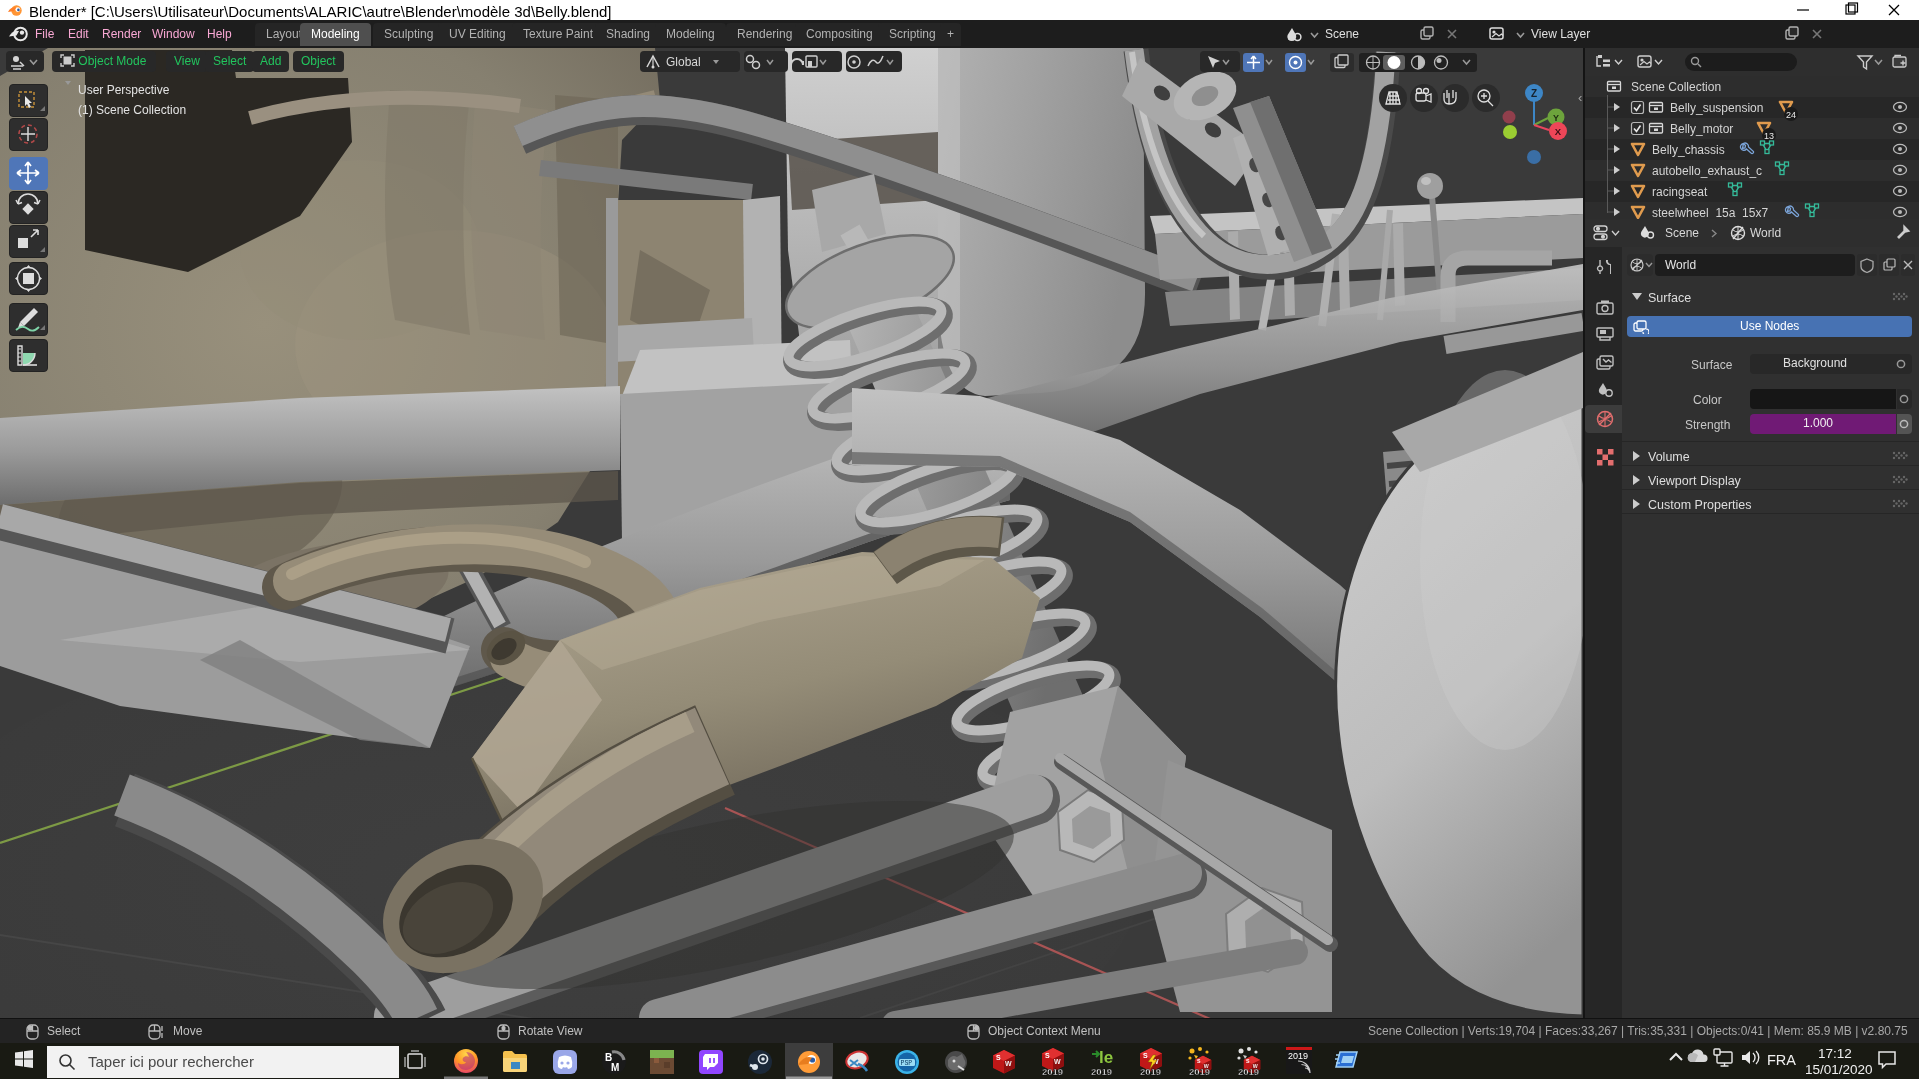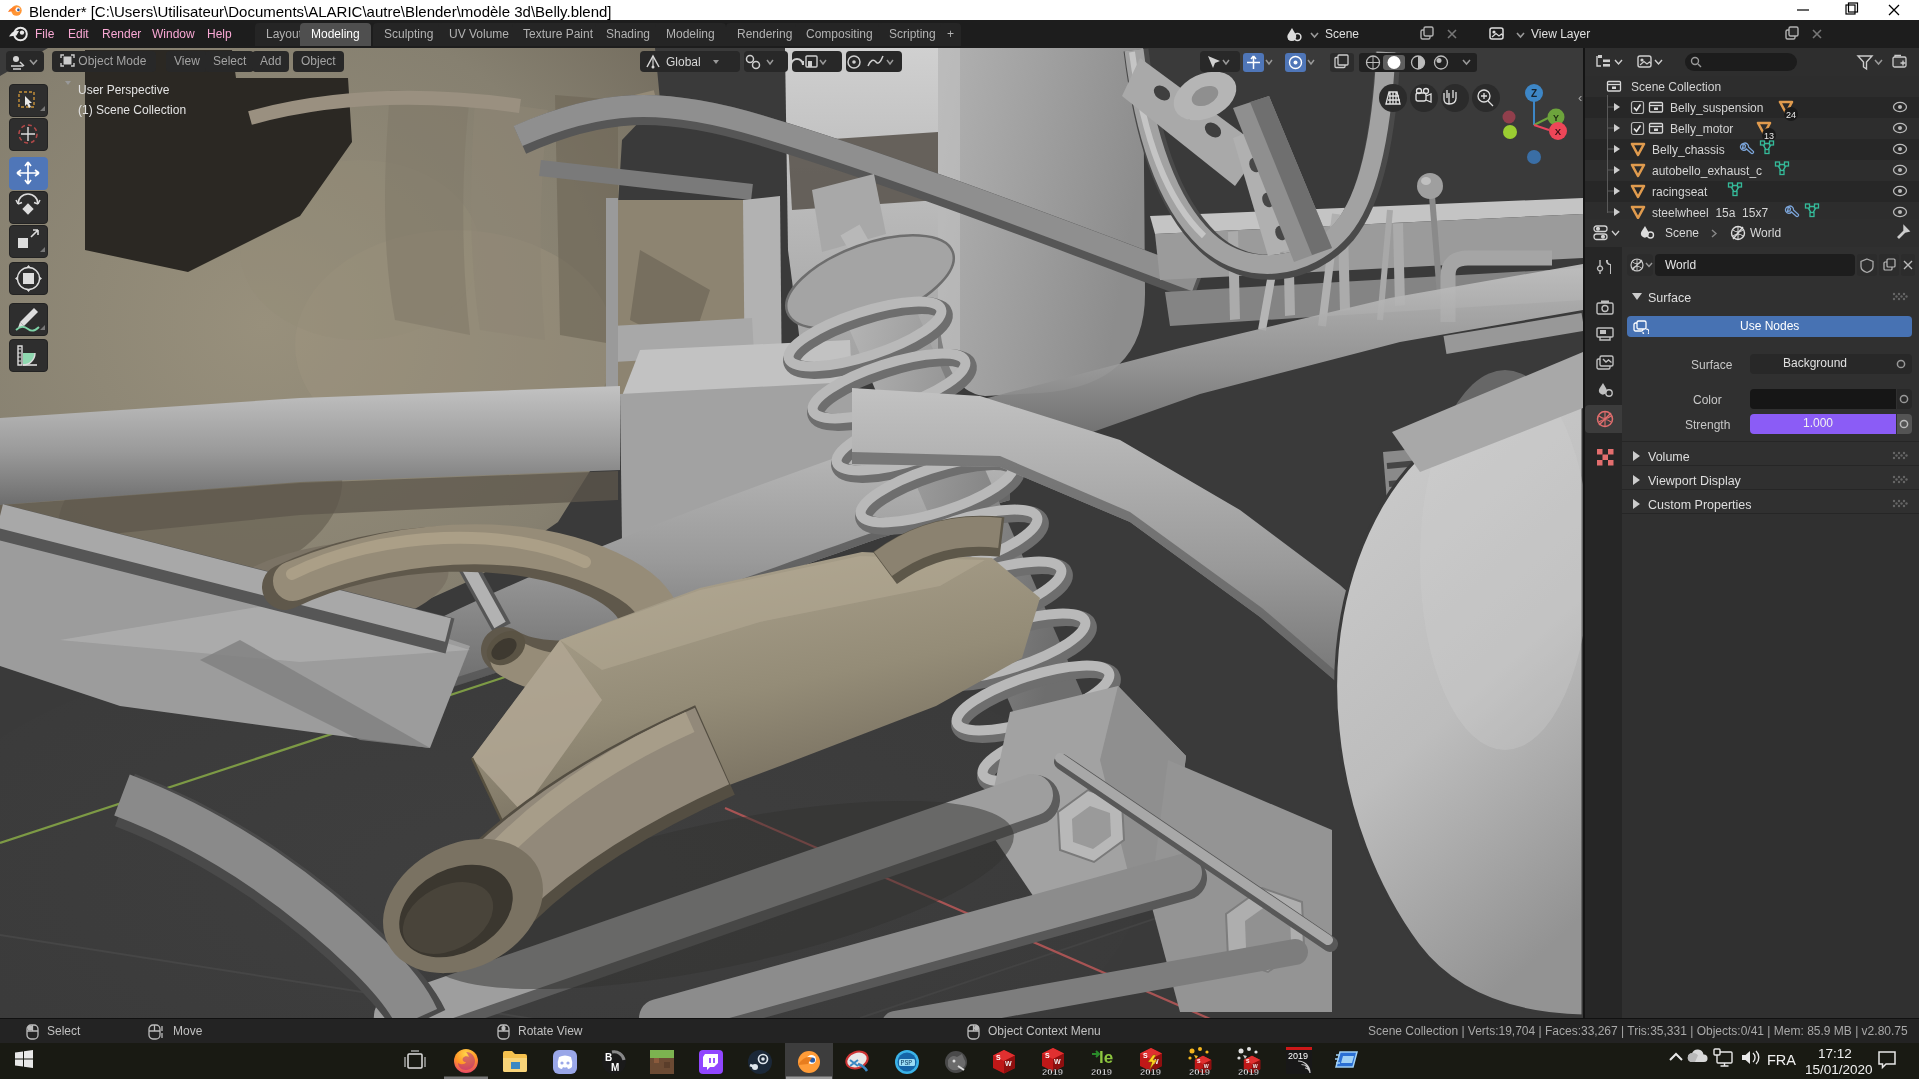--- a/index.html
+++ b/index.html
@@ -5,21 +5,21 @@
 *{margin:0;padding:0;box-sizing:border-box}
 html,body{width:1919px;height:1079px;overflow:hidden;background:#3a3a3a;font-family:"Liberation Sans",sans-serif;-webkit-font-smoothing:antialiased}
 .abs{position:absolute}
 #titlebar{position:absolute;left:0;top:0;width:1919px;height:20px;background:#fff;color:#000;font-size:15px}
 #titlebar .t{position:absolute;left:29px;top:3px}
 #menubar{position:absolute;left:0;top:20px;width:1919px;height:28px;background:#1d1d1d;color:#d9d9d9;font-size:12px}
 .menuitem{position:absolute;top:7px;color:#f9a8d4}
 .tab{position:absolute;top:3px;height:23px;line-height:23px;padding:0 11px;background:#252525;color:#b2b2b2;border-radius:4px 4px 0 0;font-size:12px}
 .tab.act{background:#4f4f4f;color:#fff}
 #vphead{position:absolute;left:0;top:48px;width:1583px;height:28px;color:#d5d5d5;font-size:12px}
-.hbtn{position:absolute;top:3px;height:21px;line-height:21px;background:#282828;border-radius:4px;padding:0 8px;color:#a3a3a3}
+.hbtn{position:absolute;top:3px;height:21px;line-height:21px;background:#282828;border-radius:4px;padding:0 8px;color:#22c55e}
 .hlabel{position:absolute;top:7px;color:#d8d8d8}
 .carr{display:inline-block;width:0;height:0;border-left:3.5px solid transparent;border-right:3.5px solid transparent;border-top:4.5px solid #999;vertical-align:middle;margin-left:5px}
 #toolbar{position:absolute;left:9px;top:84px;width:39px}
 .tbtn{position:absolute;left:0;width:39px;height:33px;background:#2e2e2e;border-radius:4px;border:1px solid #232323}
 .tbtn.blue{background:#4f76b8;border-color:#4f76b8}
 #rightpanel{position:absolute;left:1585px;top:48px;width:334px;height:970px;background:#282828}
 #statusbar{position:absolute;left:0;top:1018px;width:1919px;height:25px;background:#232323;border-top:1px solid #111;color:#c0c0c0;font-size:12px}
 #taskbar{position:absolute;left:0;top:1043px;width:1919px;height:36px;background:#191a13}
 .vline{position:absolute;background:#131313}
 </style>
@@ -49,21 +49,21 @@
       <path d="M1,12.5 Q5,5.5 11,7 L8.5,11.5 Z" fill="#e8e8e8"></path>
     </svg>
 <span class="menuitem" style="left:35px">File</span>
 <span class="menuitem" style="left:68px">Edit</span>
 <span class="menuitem" style="left:102px">Render</span>
 <span class="menuitem" style="left:152px">Window</span>
 <span class="menuitem" style="left:207px">Help</span>
 <span class="tab" style="left:255px">Layout</span>
 <span class="tab act" style="left:300px">Modeling</span>
 <span class="tab" style="left:373px">Sculpting</span>
-<span class="tab" style="left:438px">UV Volume</span>
+<span class="tab" style="left:438px">UV Editing</span>
 <span class="tab" style="left:512px">Texture Paint</span>
 <span class="tab" style="left:595px">Shading</span>
 <span class="tab" style="left:655px">Modeling</span>
 <span class="tab" style="left:726px">Rendering</span>
 <span class="tab" style="left:795px">Compositing</span>
 <span class="tab" style="left:878px">Scripting</span>
 <span class="tab" style="left:940px;padding:0 7px">+</span>
 
 <svg class="abs" style="left:1284px;top:5px" width="36" height="18" viewBox="0 0 36 18">
       <path d="M8,3 L12,10 A4.5,4.5 0 1 1 3.6,10 Z" fill="#ddd"></path>
@@ -722,21 +722,21 @@
       </svg>
 </div>
 <span class="abs" style="left:108px;top:174px">Color</span>
 <div class="abs" style="left:165px;top:170px;width:146px;height:20px;background:#161616;border-radius:4px 0 0 4px"></div>
 <div class="abs" style="left:312px;top:170px;width:15px;height:20px;background:#282828;border-radius:0 4px 4px 0">
       <svg class="abs" style="left:2px;top:5px" width="10" height="10" viewBox="0 0 10 10">
         <circle cx="5" cy="5" r="3.6" fill="none" stroke="#999" stroke-width="1.5"></circle>
       </svg>
     </div>
 <span class="abs" style="left:100px;top:199px">Strength</span>
-<div class="abs" style="left:165px;top:195px;width:146px;height:20px;background:#8b5cf6;border-radius:4px 0 0 4px;color:#f0f0f0">
+<div class="abs" style="left:165px;top:195px;width:146px;height:20px;background:#701a75;border-radius:4px 0 0 4px;color:#f0f0f0">
       <span class="abs" style="left:53px;top:2px">1.000</span>
     </div>
 <div class="abs" style="left:312px;top:195px;width:15px;height:20px;background:#545454;border-radius:0 4px 4px 0">
       <svg class="abs" style="left:2px;top:5px" width="10" height="10" viewBox="0 0 10 10">
         <circle cx="5" cy="5" r="3.6" fill="none" stroke="#bbb" stroke-width="1.5"></circle>
       </svg>
     </div>
 <div class="abs" style="left:37px;top:222px;width:297px;height:1px;background:#262626"></div>
 <svg class="abs" style="left:37px;top:225px" width="297px" height="24" viewBox="0 0 297 24">
       <path d="M11,7 l7,5 -7,5 Z" fill="#ccc"></path>
@@ -818,20 +818,27 @@
 
 <div id="taskbar">
 <svg class="abs" style="left:15px;top:7px" width="18" height="18" viewBox="0 0 18 18">
       <g fill="#e8e8e8">
         <path d="M0,2.5 L8,1.4 V8.5 H0 Z"></path>
         <path d="M9,1.2 L18,0 V8.5 H9 Z"></path>
         <path d="M0,9.5 H8 V16.6 L0,15.5 Z"></path>
         <path d="M9,9.5 H18 V18 L9,16.8 Z"></path>
       </g>
     </svg>
+<div class="abs" style="left:47px;top:3px;width:352px;height:32px;background:#f2f2f2">
+<svg class="abs" style="left:11px;top:7px" width="18" height="18" viewBox="0 0 18 18">
+        <circle cx="7.5" cy="7.5" r="5.5" fill="none" stroke="#333" stroke-width="1.6"></circle>
+        <path d="M11.5,11.5 l5,5" stroke="#333" stroke-width="1.6"></path>
+      </svg>
+<span class="abs" style="left:41px;top:7px;font-size:15px;color:#4a4a4a">Taper ici pour rechercher</span>
+</div>
 <svg class="abs" style="left:403px;top:6px" width="24" height="24" viewBox="0 0 24 24">
       <g fill="none" stroke="#e0e0e0" stroke-width="1.5">
         <rect x="5" y="5" width="14" height="14" rx="1"></rect>
         <path d="M2,8 v10 M22,8 v10 M8,2 h8" opacity="0.7"></path>
       </g>
     </svg>
 
 <svg class="abs" style="left:0;top:0" width="1400" height="36" viewBox="0 0 1400 36">
 <defs>
         <radialGradient id="ffg" cx="0.5" cy="0.2" r="0.9">

